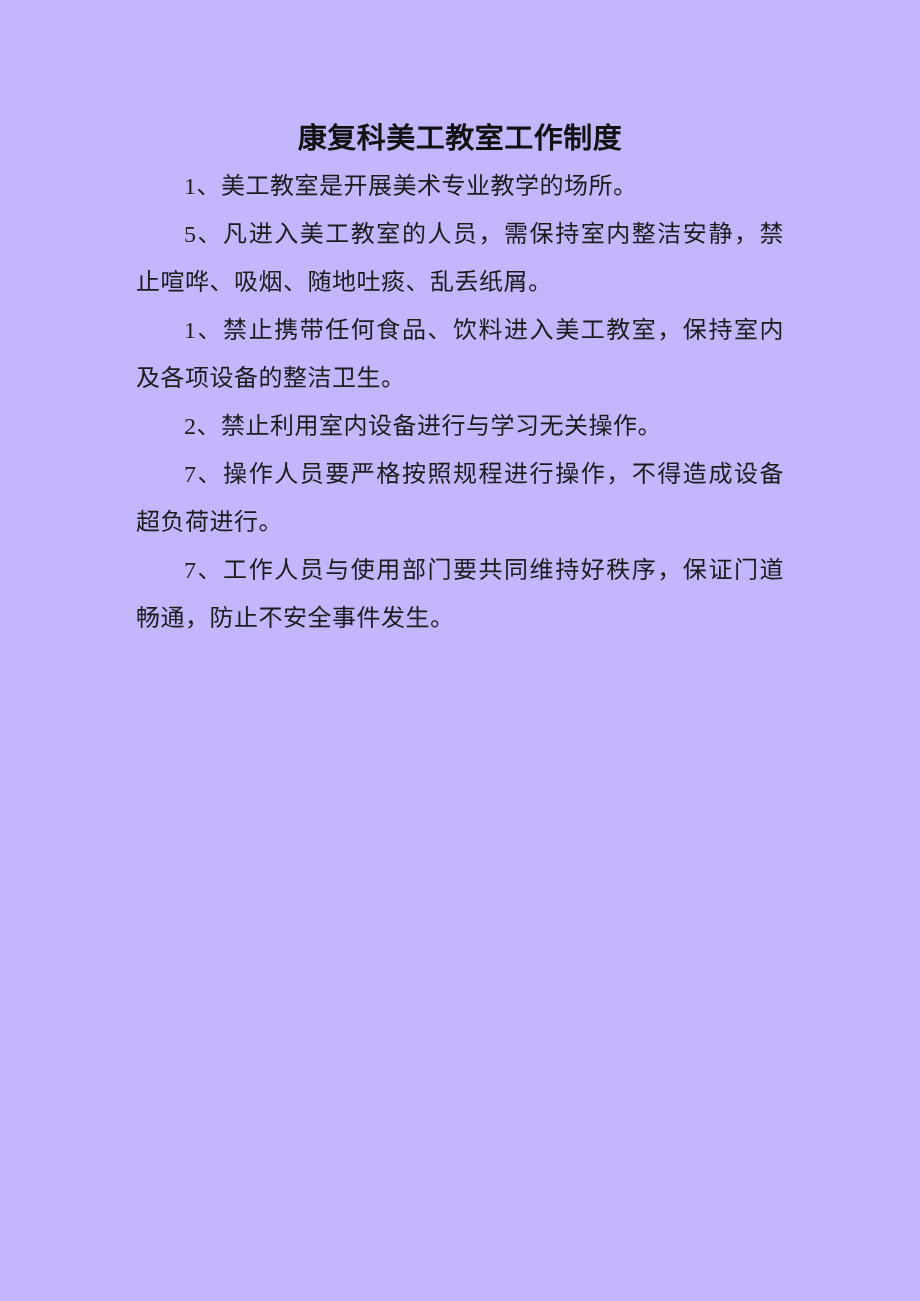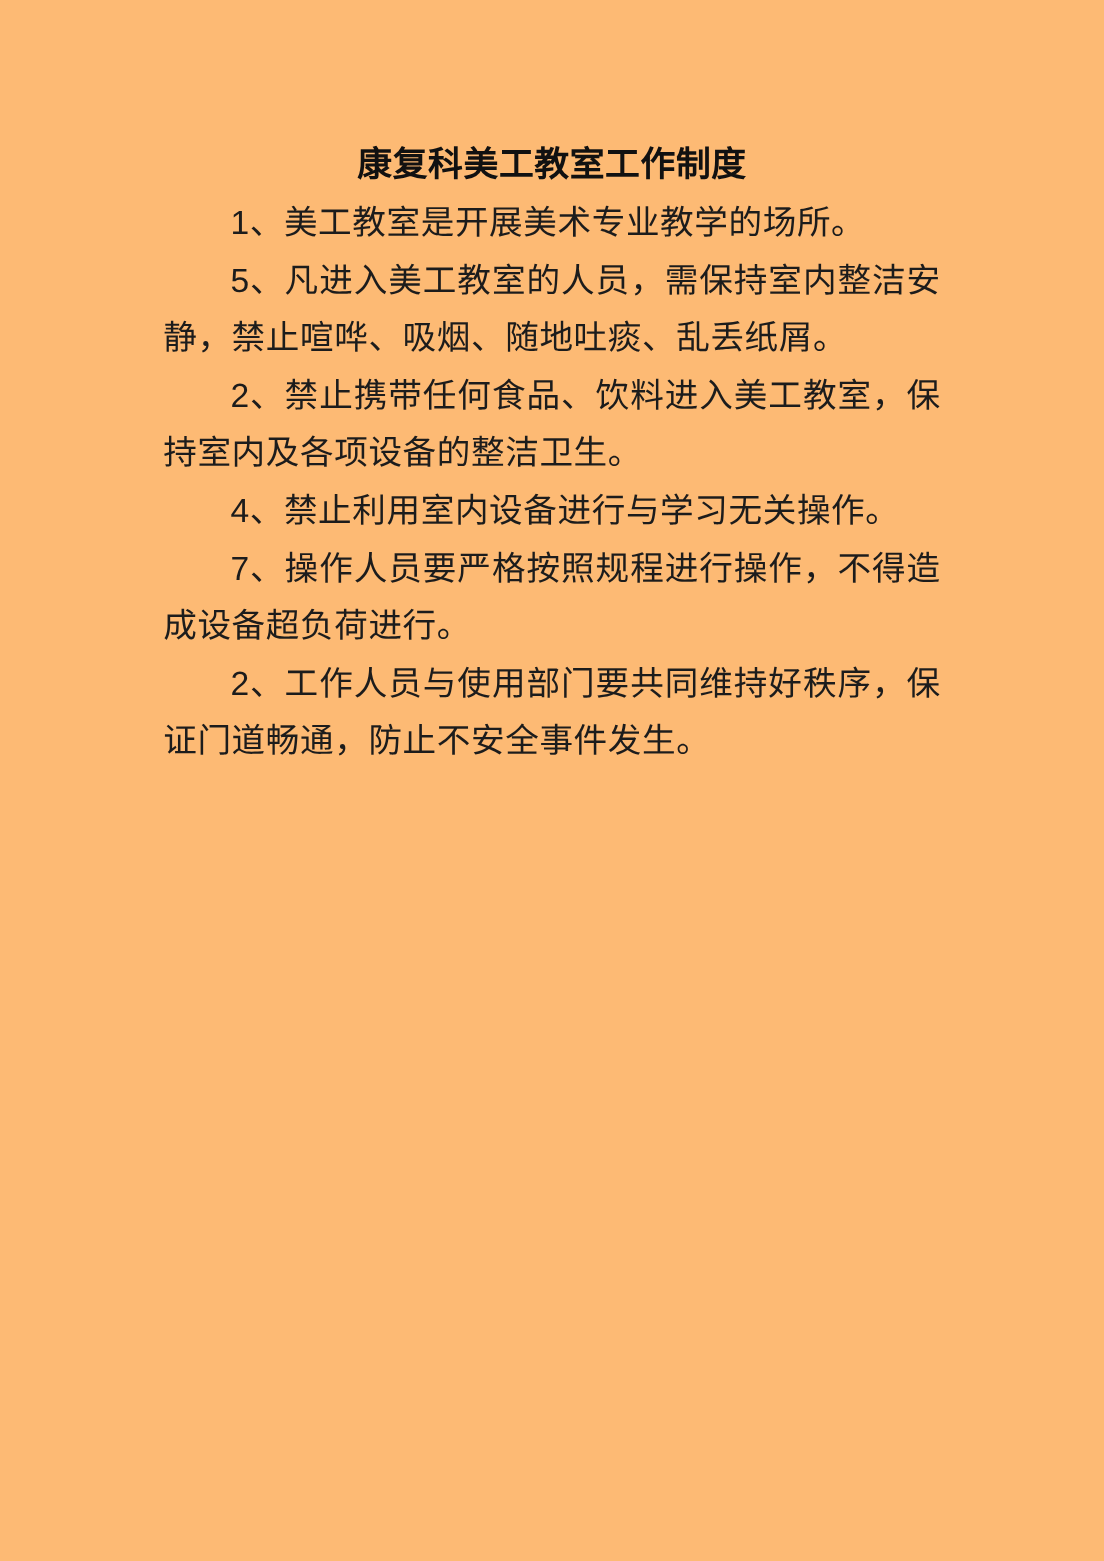--- a/index.html
+++ b/index.html
@@ -10,54 +10,54 @@
   body {
     width: 920px;
     height: 1301px;
     overflow: hidden;
     position: relative;
   }
   .page {
     box-sizing: border-box;
     width: 920px;
     height: 1301px;
-    background: #fdba74;
+    background: #c4b5fd;
     padding: 114px 136px 0 136px;
     color: #1c1c1c;
   }
   .doc-title {
     margin: 0;
     font-family: "Liberation Sans", "DejaVu Sans", sans-serif;
     font-weight: 700;
     font-size: 29px;
     line-height: 48px;
     text-align: center;
     letter-spacing: 0.5px;
     color: #111111;
   }
   .doc-body {
-    font-family: Liberation Sans, sans-serif;
-    font-size: 28px;
+    font-family: Liberation Serif, serif;
+    font-size: 24px;
     line-height: 48px;
   }
   .doc-paragraph {
     margin: 0;
     text-indent: 2em;
     text-align: justify;
     text-justify: inter-character;
     word-break: break-all;
     letter-spacing: 0.5px;
   }
 </style>
 </head>
 <body>
 
 <div class="page">
   <h1 class="doc-title">康复科美工教室工作制度</h1>
   <div class="doc-body">
       <p class="doc-paragraph">1、美工教室是开展美术专业教学的场所。</p>
       <p class="doc-paragraph">5、凡进入美工教室的人员，需保持室内整洁安静，禁止喧哗、吸烟、随地吐痰、乱丢纸屑。</p>
-      <p class="doc-paragraph">2、禁止携带任何食品、饮料进入美工教室，保持室内及各项设备的整洁卫生。</p>
-      <p class="doc-paragraph">4、禁止利用室内设备进行与学习无关操作。</p>
+      <p class="doc-paragraph">1、禁止携带任何食品、饮料进入美工教室，保持室内及各项设备的整洁卫生。</p>
+      <p class="doc-paragraph">2、禁止利用室内设备进行与学习无关操作。</p>
       <p class="doc-paragraph">7、操作人员要严格按照规程进行操作，不得造成设备超负荷进行。</p>
-      <p class="doc-paragraph">2、工作人员与使用部门要共同维持好秩序，保证门道畅通，防止不安全事件发生。</p>
+      <p class="doc-paragraph">7、工作人员与使用部门要共同维持好秩序，保证门道畅通，防止不安全事件发生。</p>
     </div>
 </div>
 
 </body></html>

